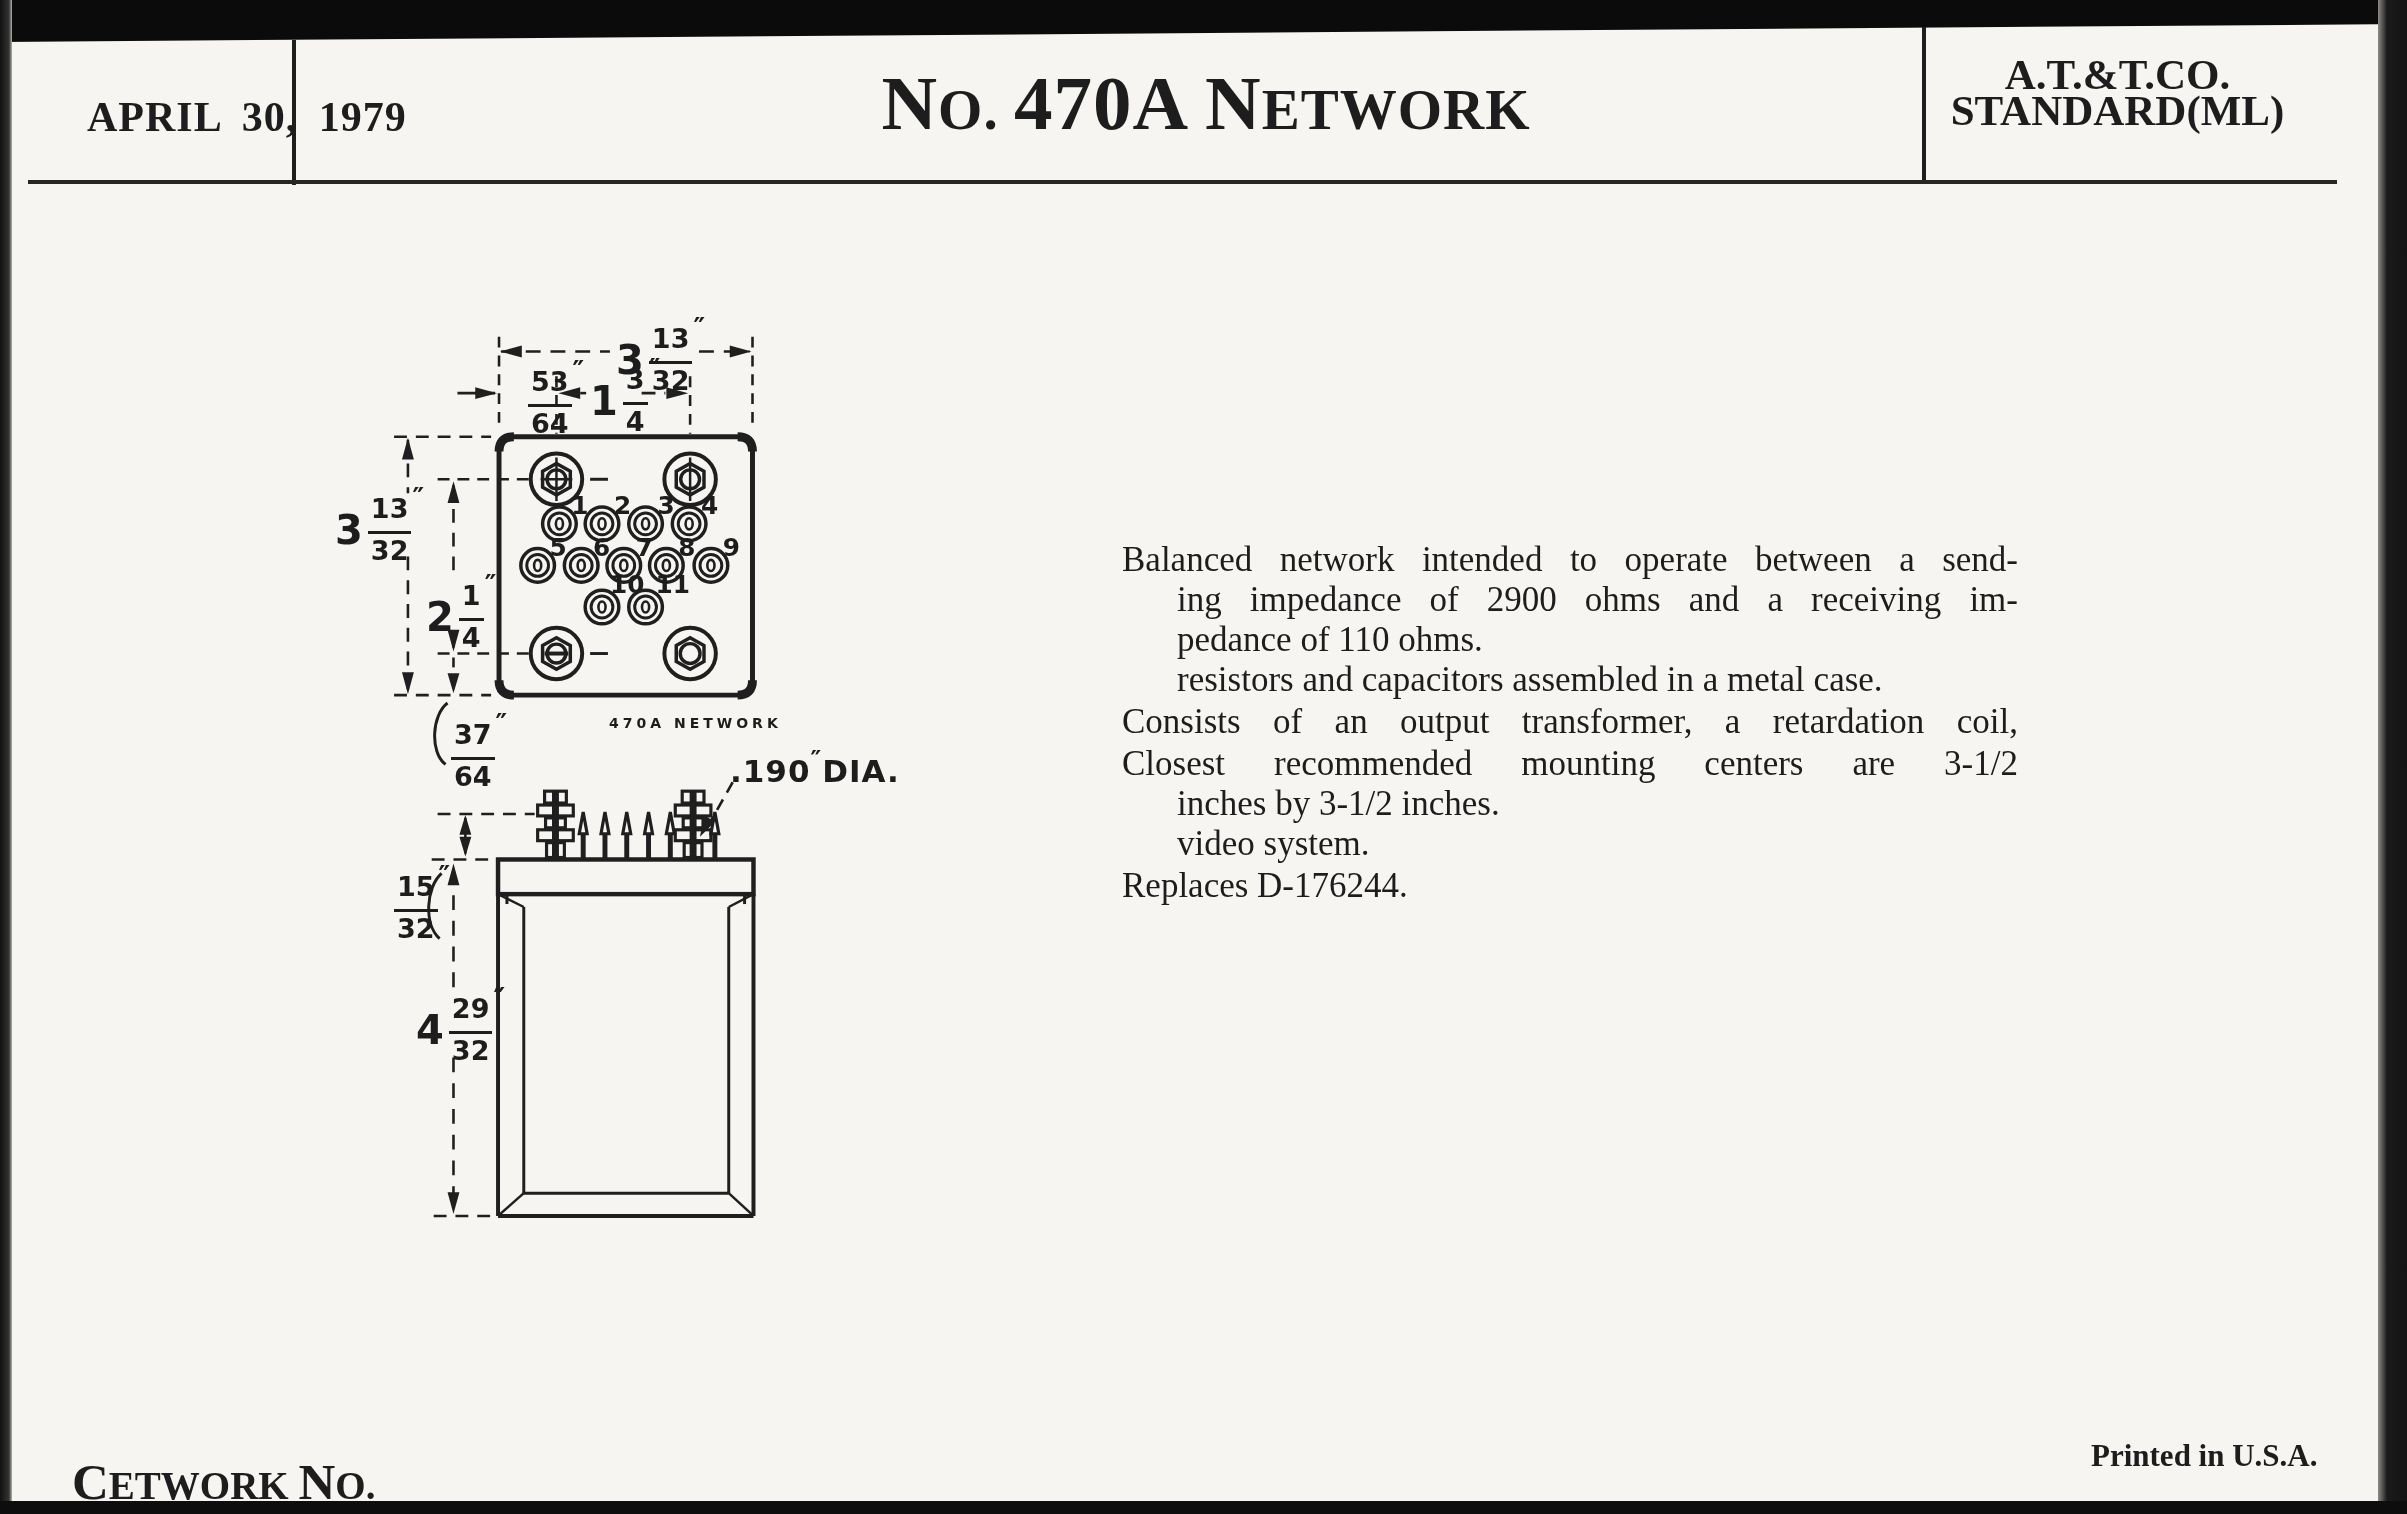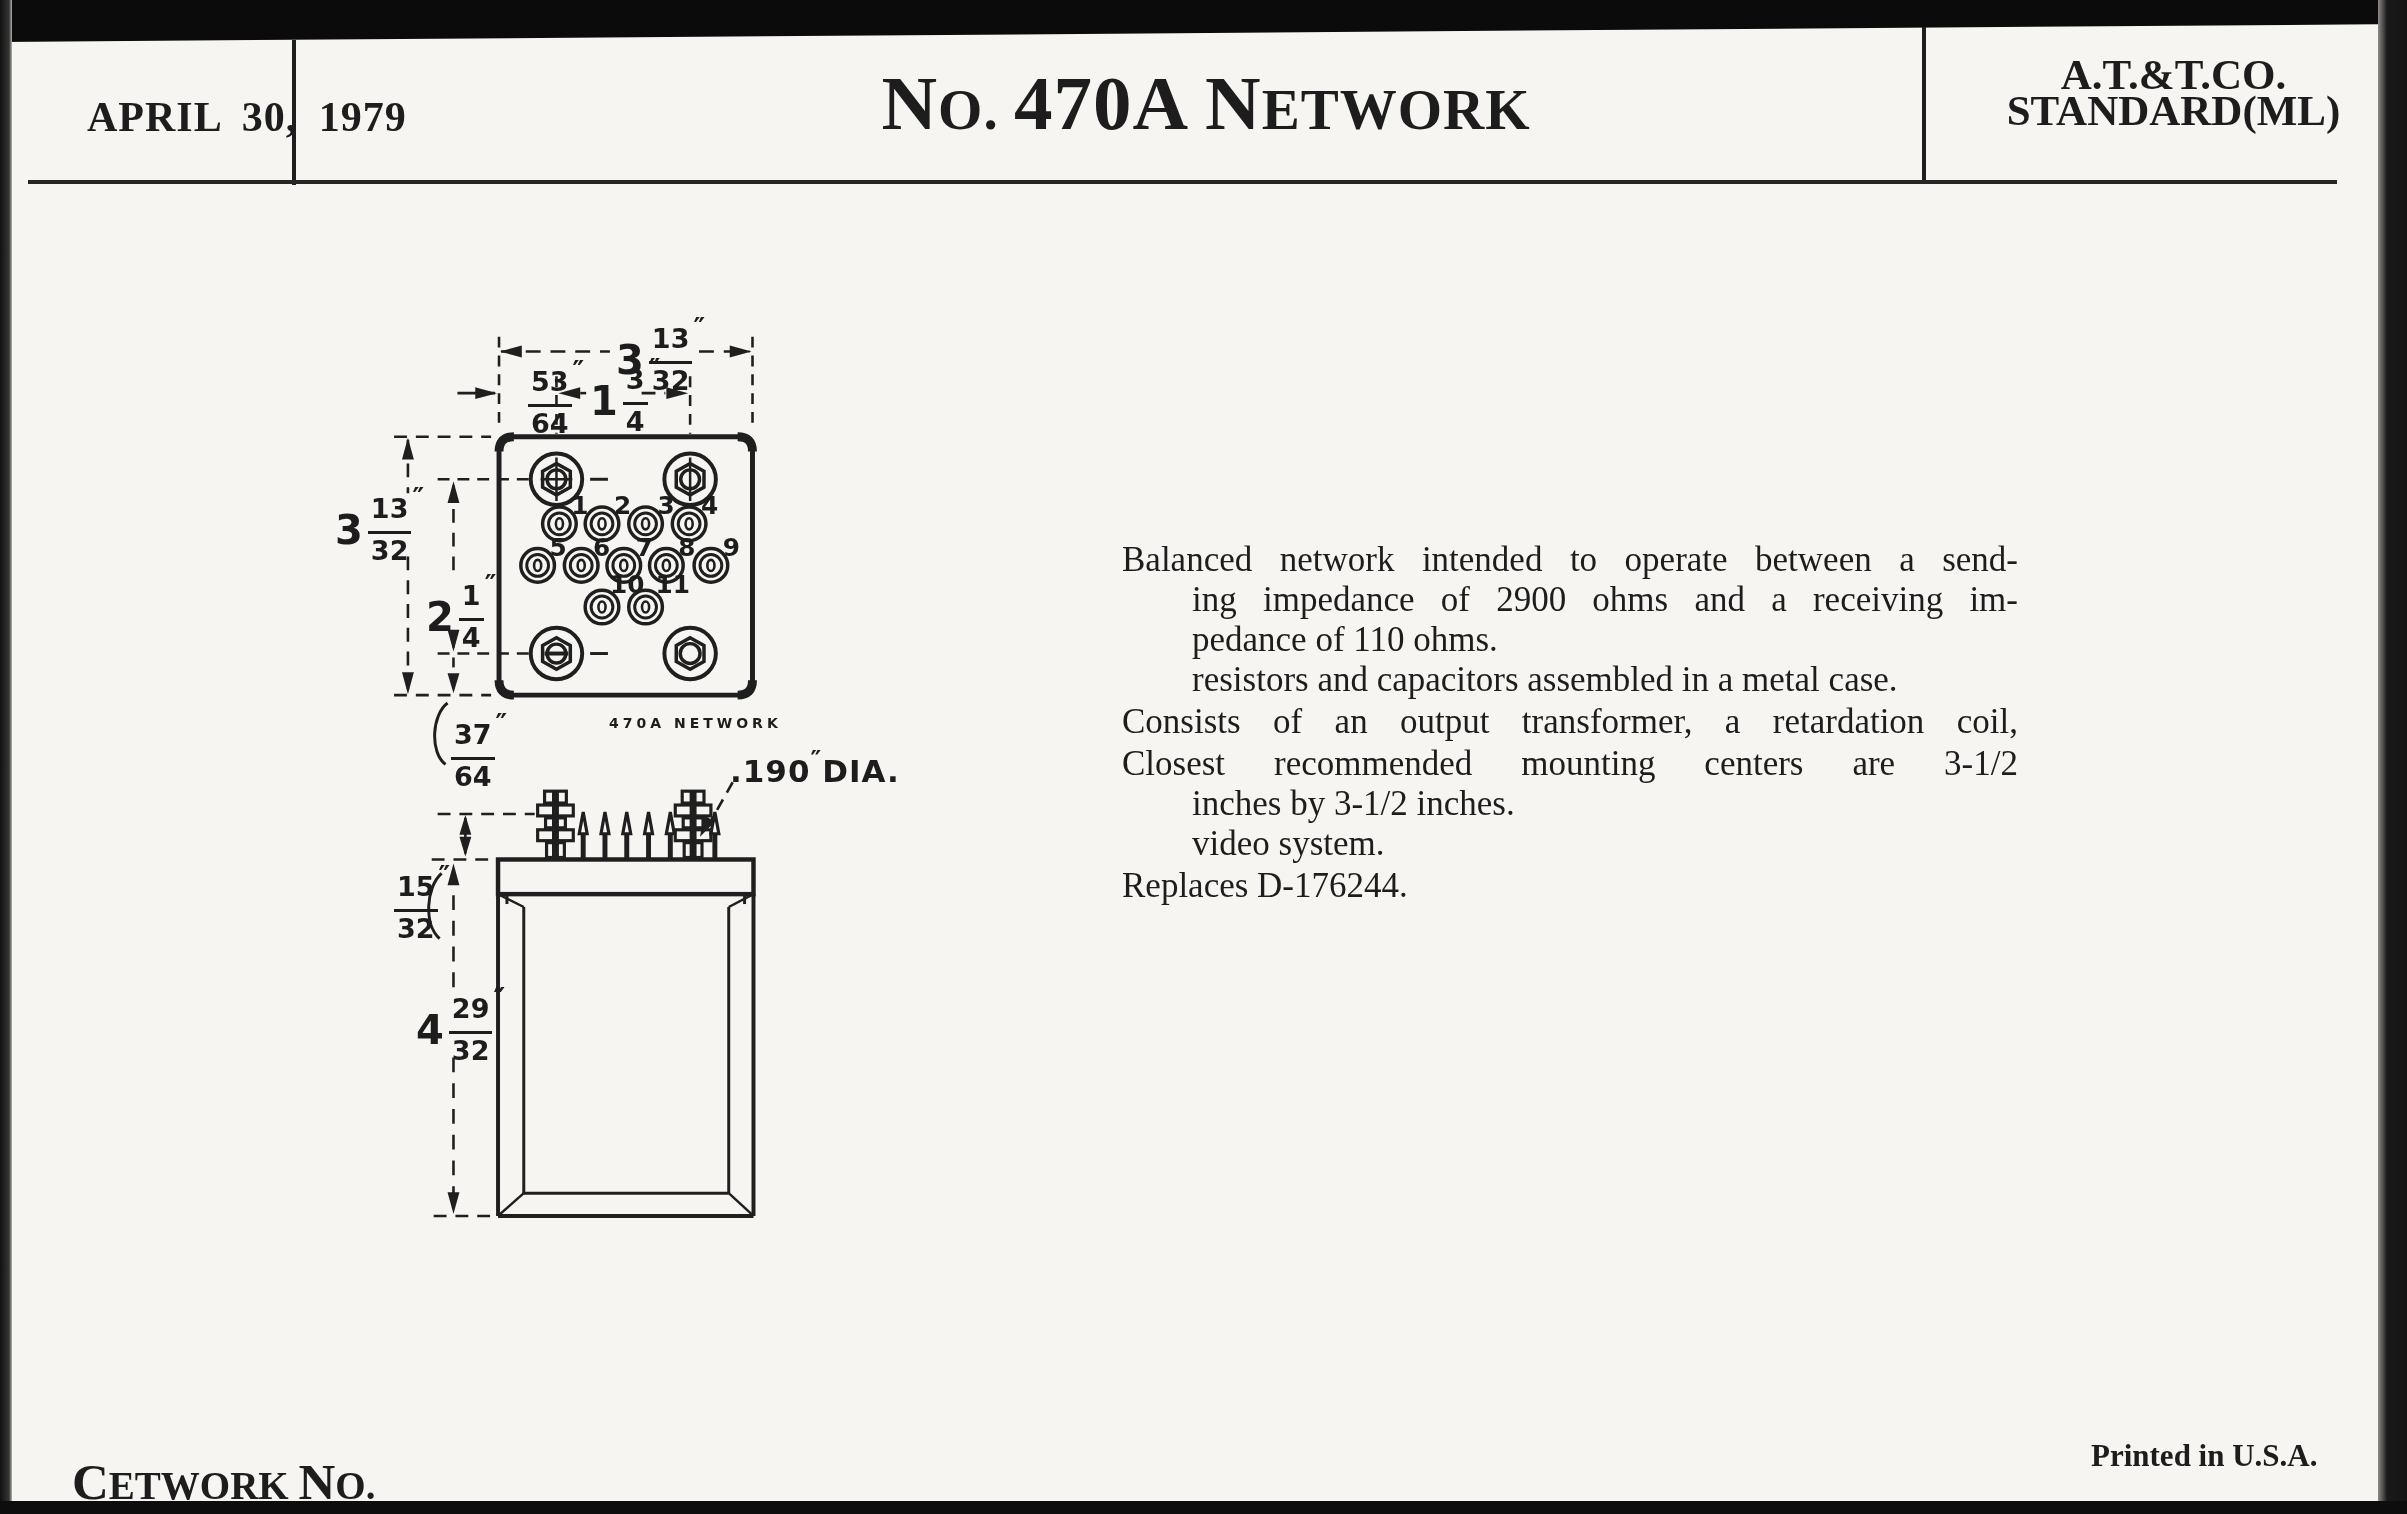--- a/index.html
+++ b/index.html
@@ -16,27 +16,27 @@
   
   .hrule{position:absolute;left:28px;top:180px;width:2309px;height:4px;background:#262626;}
   .vdiv1{position:absolute;left:292px;top:40px;width:4px;height:145px;background:#1e1e1e;}
   .vdiv2{position:absolute;left:1922px;top:27px;width:4px;height:155px;background:#1e1e1e;}
   .date{position:absolute;left:87px;top:93px;font-size:42px;font-weight:bold;word-spacing:10px;
         letter-spacing:1px;}
   .title{position:absolute;left:820px;top:65px;width:772px;text-align:center;font-weight:bold;
          white-space:nowrap;letter-spacing:1px;}
   .title .tb{font-size:77px;line-height:1;}
   .title .ts{font-size:57px;line-height:1;}
-  .org{position:absolute;left:2000px;top:57px;width:347px;text-align:center;font-weight:bold;
+  .org{position:absolute;left:1944px;top:57px;width:347px;text-align:center;font-weight:bold;
        font-size:43px;line-height:36px;letter-spacing:0px;}
   
   .desc{position:absolute;left:1122px;top:540px;width:896px;font-size:35px;line-height:40px;}
   .dl{white-space:normal;}
   .dl.j{text-align:justify;text-align-last:justify;}
-  .dl.ind{margin-left:70px;}
+  .dl.ind{margin-left:55px;}
   .dl.ps{margin-top:2px;}
   
   .catalog{position:absolute;left:72px;top:1453px;font-weight:bold;white-space:nowrap;}
   .catalog .cb{font-size:51px;}
   .catalog .cs{font-size:39px;}
   .property{position:absolute;left:1020px;top:1445px;font-size:31px;font-weight:bold;}
   .printed{position:absolute;left:2091px;top:1438px;font-size:31px;font-weight:bold;}
   
   .dim{position:absolute;display:flex;align-items:center;font-family:"DejaVu Sans",sans-serif;
        font-weight:bold;color:#1d1d1d;}

